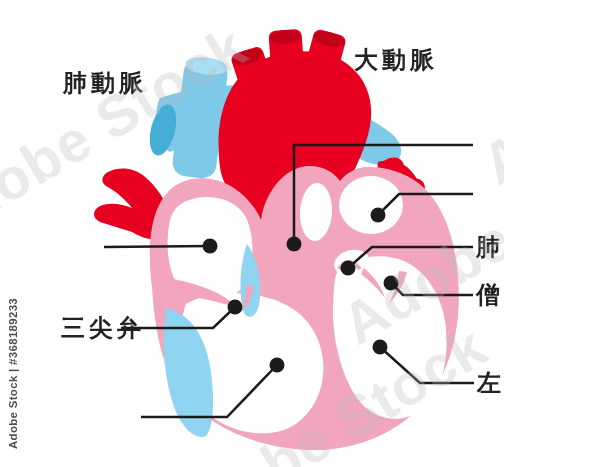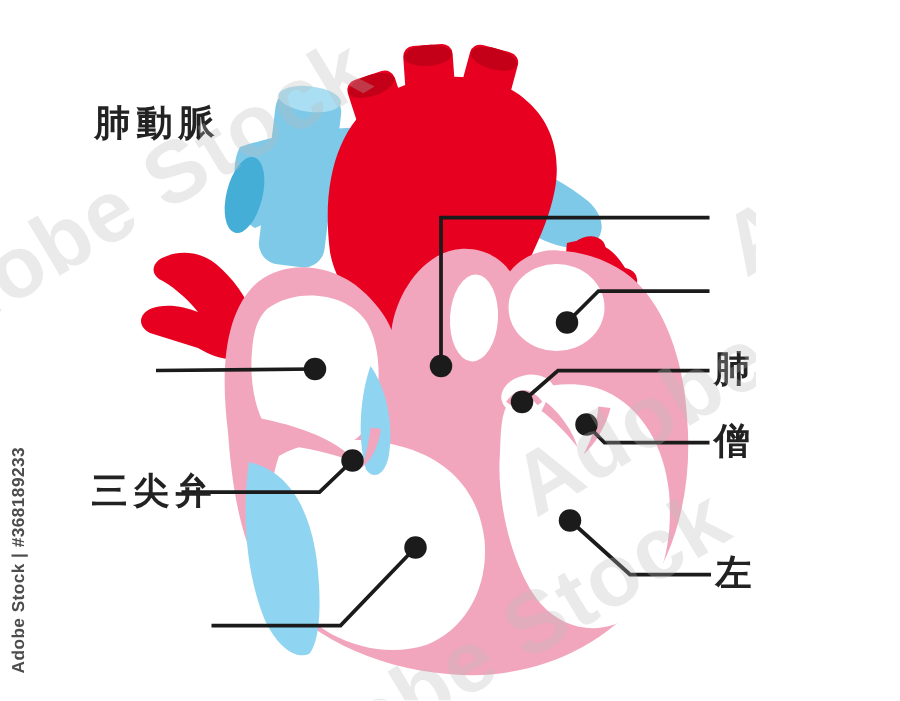--- a/index.html
+++ b/index.html
@@ -93,20 +93,21 @@
       <circle cx="348" cy="268" r="7.5" fill="#1B1B1B"></circle>
       <circle cx="391" cy="283" r="7.5" fill="#1B1B1B"></circle>
       <circle cx="380" cy="347" r="7.5" fill="#1B1B1B"></circle>
       <circle cx="210" cy="246" r="7.5" fill="#1B1B1B"></circle>
       <circle cx="235" cy="307" r="7.5" fill="#1B1B1B"></circle>
       <circle cx="277" cy="365" r="7.5" fill="#1B1B1B"></circle>
     </g>
   </svg>
 
   <div class="lbl" style="left:63px;top:70px;">肺動脈</div>
+  <div class="lbl" style="left:354px;top:47px;">大動脈</div>
   <div class="lbl" style="left:476px;top:234px;">肺動脈弁</div>
   <div class="lbl" style="left:476px;top:282px;">僧帽弁</div>
   <div class="lbl" style="left:477px;top:370px;text-align:right;">左心室</div>
   <div class="lbl" style="left:34px;top:315px;margin-left:27px;">三尖弁</div>
 
   <div class="wm-diag" style="left:-90px;top:200px;">Adobe Stock</div>
   <div class="wm-diag" style="left:150px;top:500px;">Adobe Stock</div>
   <div class="wm-diag" style="left:330px;top:300px;">Adobe Stock</div>
   <div class="wm-diag" style="left:470px;top:140px;">Adobe Stock</div>
   <div class="wm-vert">Adobe Stock | #368189233</div>

